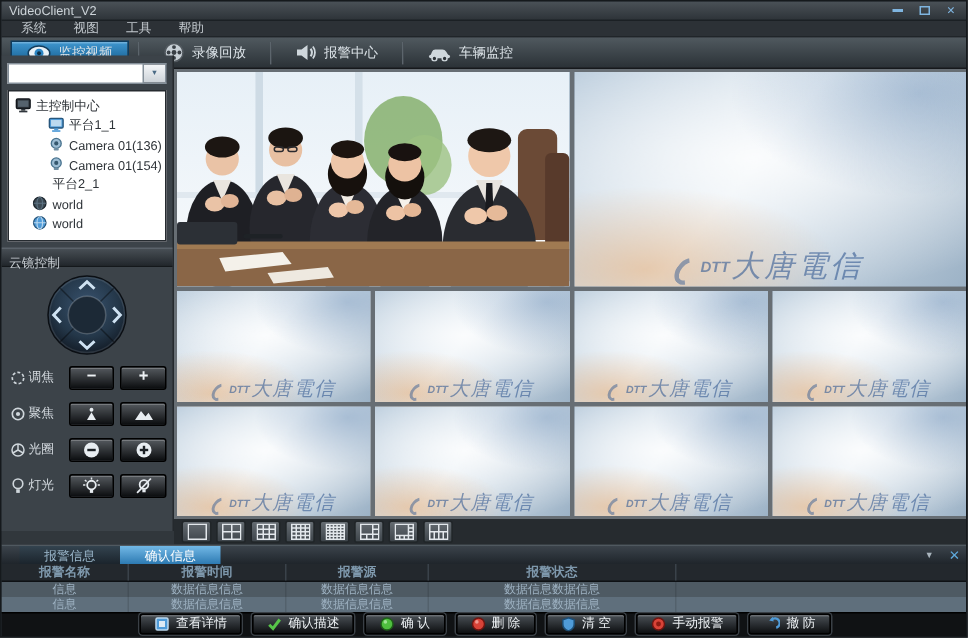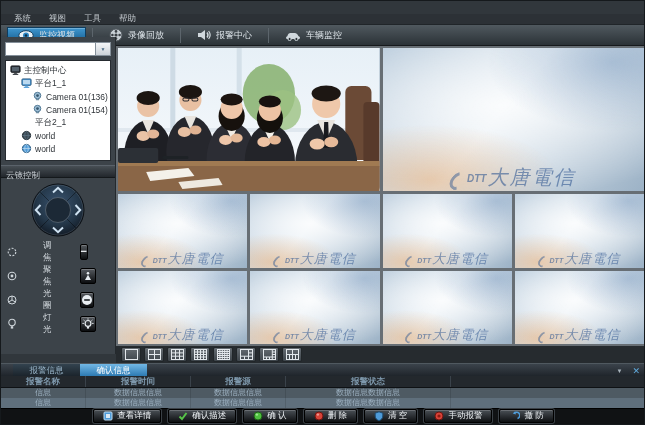--- a/index.html
+++ b/index.html
@@ -31,21 +31,21 @@
   .left{position:absolute;left:0;top:36px;width:115px;height:317px;background:#3c4349;border-right:1px solid #24292d;}
   .combo{margin:5px 4px 4px 4px;height:14px;display:flex;}
   .combo input{flex:1;min-width:0;border:1px solid #85909a;background:#fff;font-size:8px;padding:0 3px;height:100%;}
   .combo-btn{width:15px;height:100%;border:1px solid #85909a;border-left:none;background:linear-gradient(#f4f6f8,#ccd2d8);color:#4a6a85;font-size:5px;display:flex;align-items:center;justify-content:center;padding:0;}
   .tree{margin:0 4px;height:101px;background:#fff;border:1px solid #262b30;overflow:hidden;padding-top:3px;}
   .tree-item{height:13px;display:flex;align-items:center;gap:3px;font-size:8.5px;color:#2e3338;white-space:nowrap;}
   .ti{width:11px;height:11px;flex:none;display:block;}
   .ptz-header{margin-top:4px;height:13px;background:linear-gradient(#474e54,#22272c);border-top:1px solid #5a626a;border-bottom:1px solid #14181b;color:#c9cfd4;font-size:8.5px;line-height:12px;padding:3px 5px;}
   .ptz{padding-top:3px;}
   .dpad{width:54px;height:54px;margin:2px auto 4px auto;}
-  .ptz-row{display:flex;align-items:center;height:18px;margin:6px 4px 0 6px;gap:24px;}
+  .ptz-row{display:flex;align-items:center;height:18px;margin:6px 4px 0 6px;}
   .ri{width:10px;height:12px;flex:none;}
   .ptz-lb{font-size:8.5px;color:#d3d9de;width:23px;margin-left:2px;}
   .pbtn{width:31px;height:16px;margin-left:4px;background:linear-gradient(#555a5f,#0b0d0f);border:1px solid #000;border-radius:2px;box-shadow:inset 0 1px rgba(255,255,255,.22);display:flex;align-items:center;justify-content:center;padding:0;}
   .pg{color:#eef2f5;font-size:11px;font-weight:bold;line-height:1;transform:translateY(-1px);}
   .pbi{display:block;}
 
   
   .videos{position:absolute;left:115px;top:45px;width:530px;height:300px;background:#676e74;display:grid;grid-template-columns:repeat(4,1fr);grid-template-rows:143px 1fr 1fr;gap:3px;padding:2px;}
   .vcell{position:relative;overflow:hidden;background:#9fb2c2;}
   .vcell.c0{grid-column:1/3;}
@@ -86,20 +86,32 @@
   .acell{font-size:8px;color:#9db1c1;text-align:center;line-height:10px;border-right:1px solid rgba(0,0,0,.12);overflow:hidden;white-space:nowrap;}
   .abtns{height:18px;background:#101214;display:flex;justify-content:center;align-items:flex-start;gap:7px;border-top:1px solid #000;}
   .abtn{height:14px;display:flex;align-items:center;gap:4px;padding:0 9px;font-size:8.5px;color:#edf1f4;background:linear-gradient(#4a5056,#0d0f11);border:1px solid #000;box-shadow:0 0 0 1px #3a4046,inset 0 1px rgba(255,255,255,.18);border-radius:2px;white-space:nowrap;}
   .bi{display:block;flex:none;}
 </style>
 </head>
 <body>
 
 <div class="app">
 
+  <div class="titlebar">
+    <span class="title">VideoClient_V2</span>
+    <div class="win-controls">
+      <span class="wc">
+          <i class="wc-min"></i>
+        </span>
+      <span class="wc">
+          <i class="wc-max"></i>
+        </span>
+      <span class="wc">✕</span>
+    </div>
+  </div>
 
   <div class="menubar" id="menu">
       <span class="menu-item">系统</span>
       <span class="menu-item">视图</span>
       <span class="menu-item">工具</span>
       <span class="menu-item">帮助</span>
     </div>
 
   <div class="navbar">
     <div class="nav-tab active">
@@ -151,21 +163,21 @@
     <div class="tree" id="tree">
         <div class="tree-item" style="padding-left:4px">
           <svg class="ti" viewBox="0 0 12 12">
             <rect x="1" y="1" width="10" height="7" rx="1" fill="#2f353b" stroke="#11151a"></rect>
             <rect x="2.2" y="2.2" width="7.6" height="4.6" fill="#55626d"></rect>
             <rect x="4.5" y="8.2" width="3" height="1.4" fill="#2f353b"></rect>
             <rect x="3" y="9.6" width="6" height="1.2" fill="#2f353b"></rect>
           </svg>
           <span class="tree-lb">主控制中心</span>
         </div>
-        <div class="tree-item" style="padding-left:15px">
+        <div class="tree-item" style="padding-left:26px">
           <svg class="ti" viewBox="0 0 12 12">
             <rect x="1" y="1" width="10" height="7" rx="1" fill="#4f9bd8" stroke="#27567c"></rect>
             <rect x="2.2" y="2.2" width="7.6" height="4.6" fill="#bcd9ef"></rect>
             <rect x="4.5" y="8.2" width="3" height="1.4" fill="#4f9bd8"></rect>
             <rect x="3" y="9.6" width="6" height="1.2" fill="#4f9bd8"></rect>
           </svg>
           <span class="tree-lb">平台1_1</span>
         </div>
         <div class="tree-item" style="padding-left:26px">
           <svg class="ti" viewBox="0 0 12 12">

